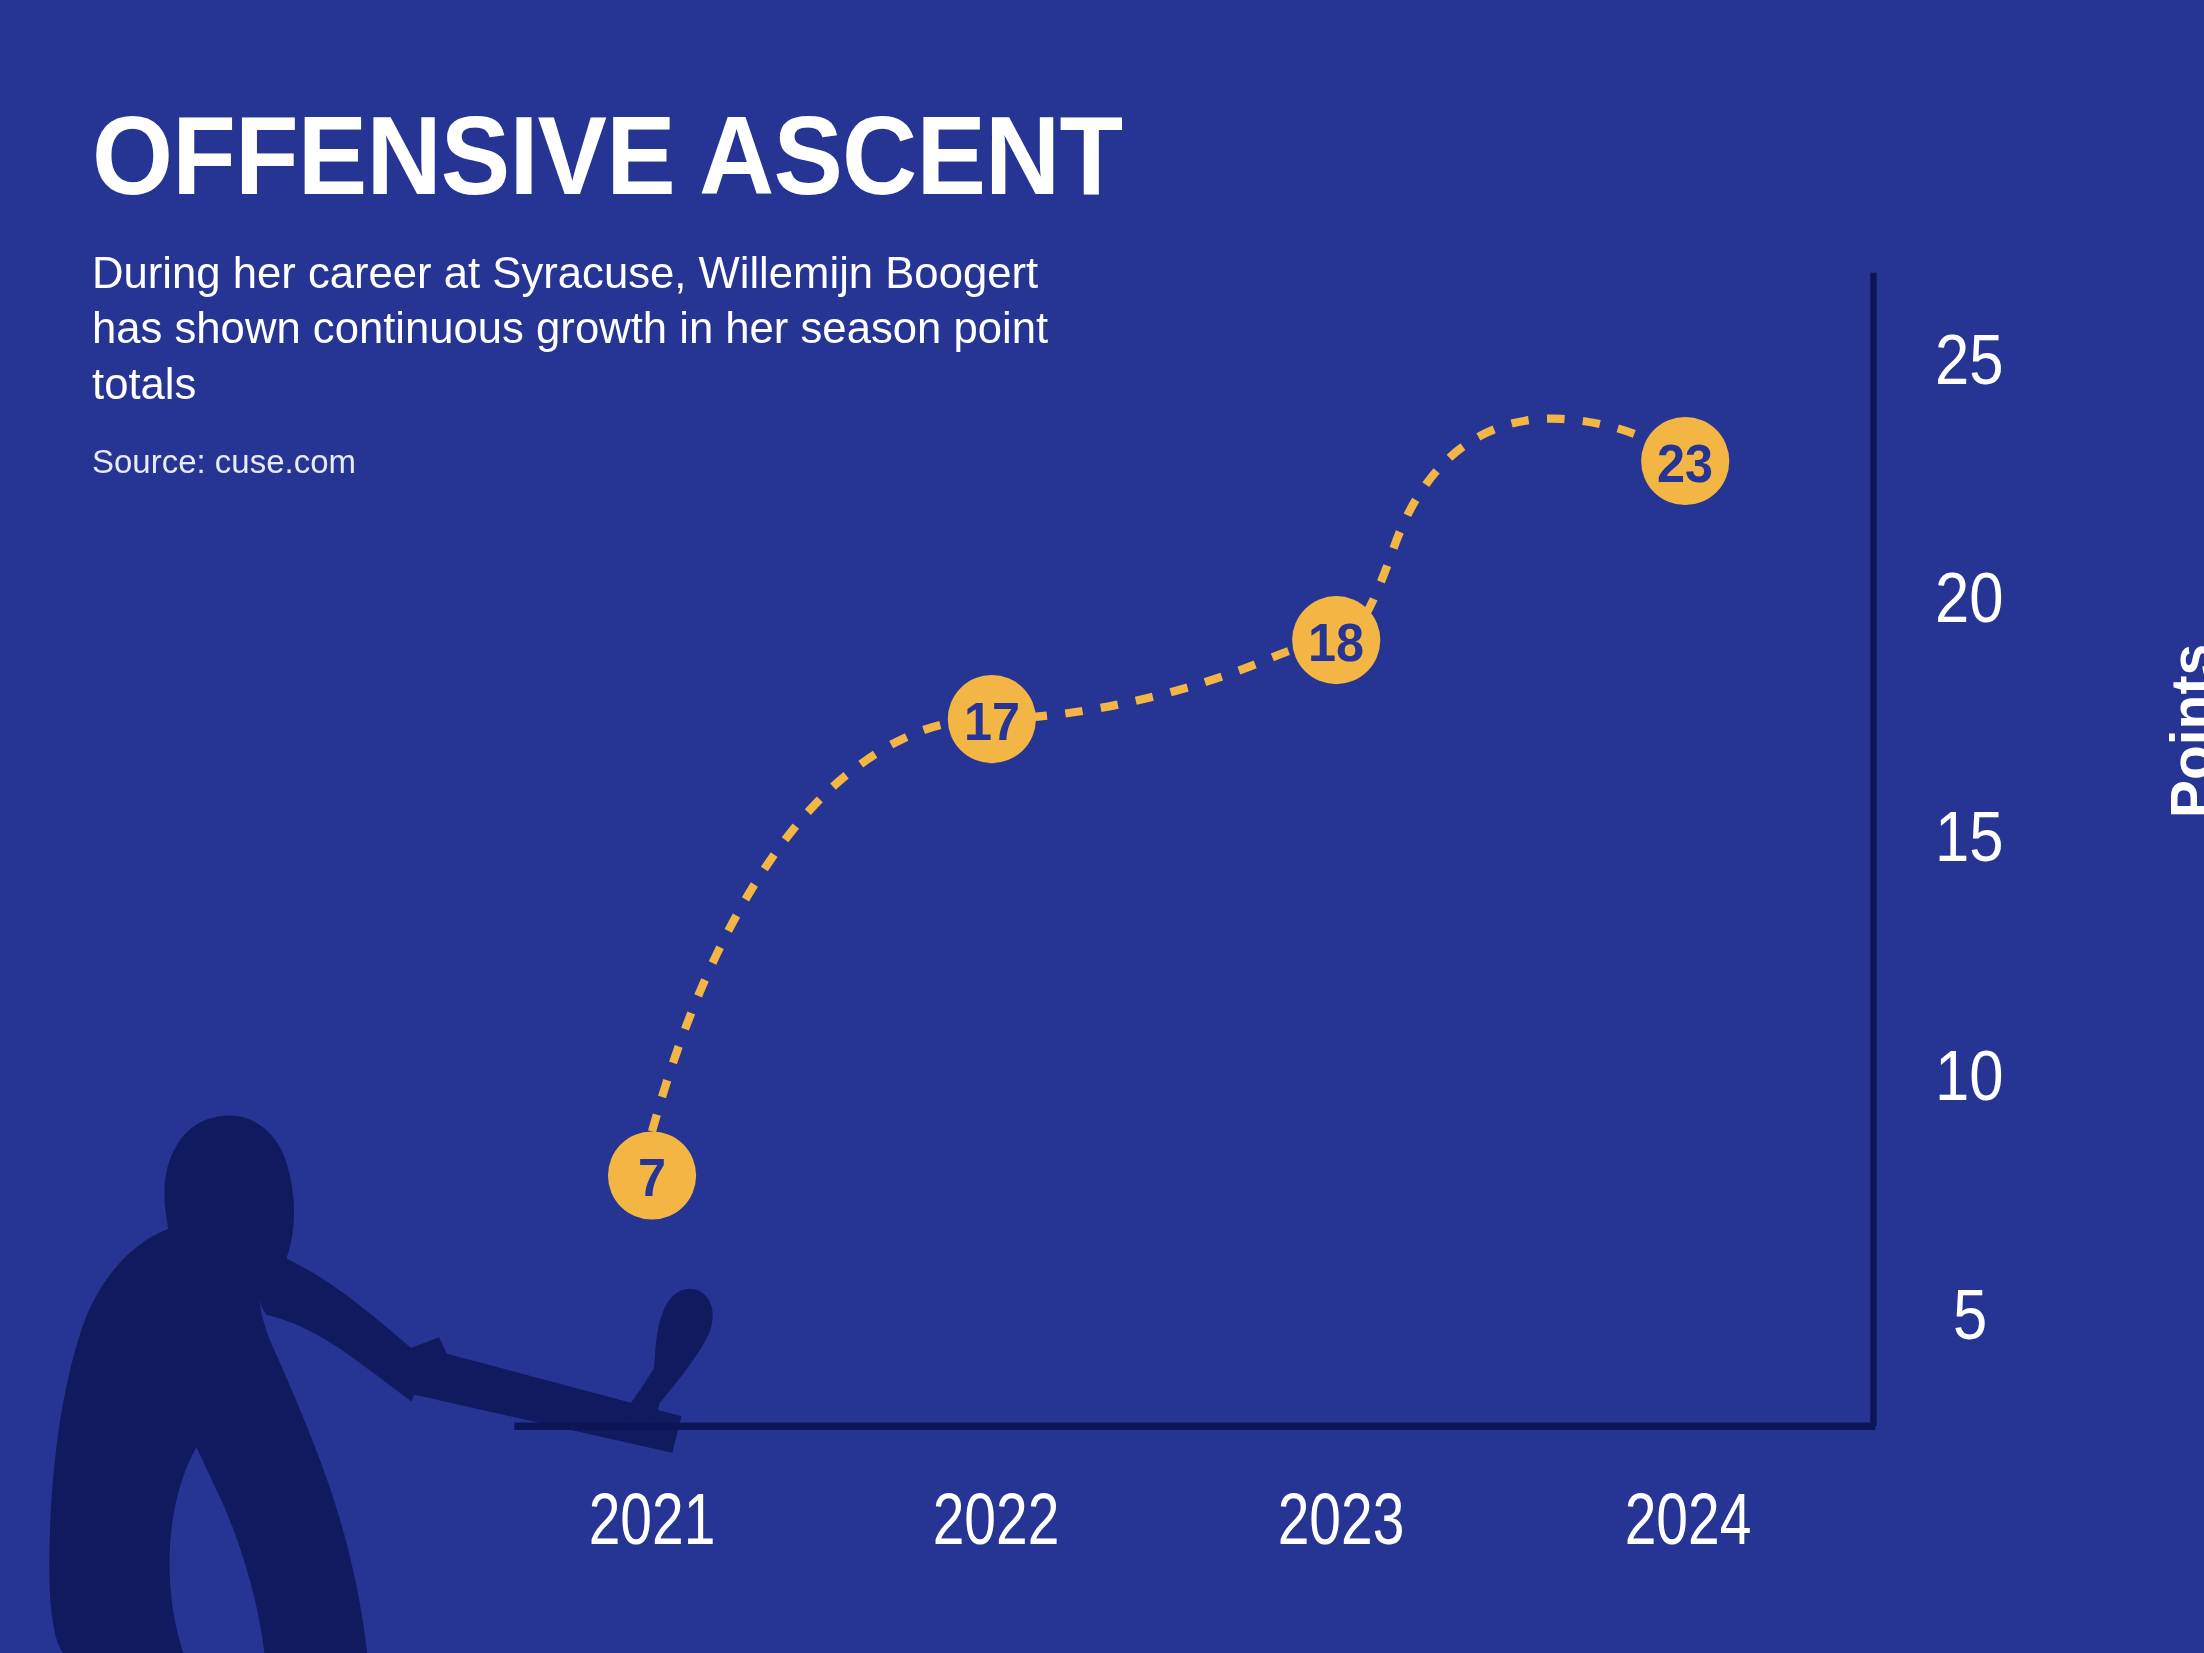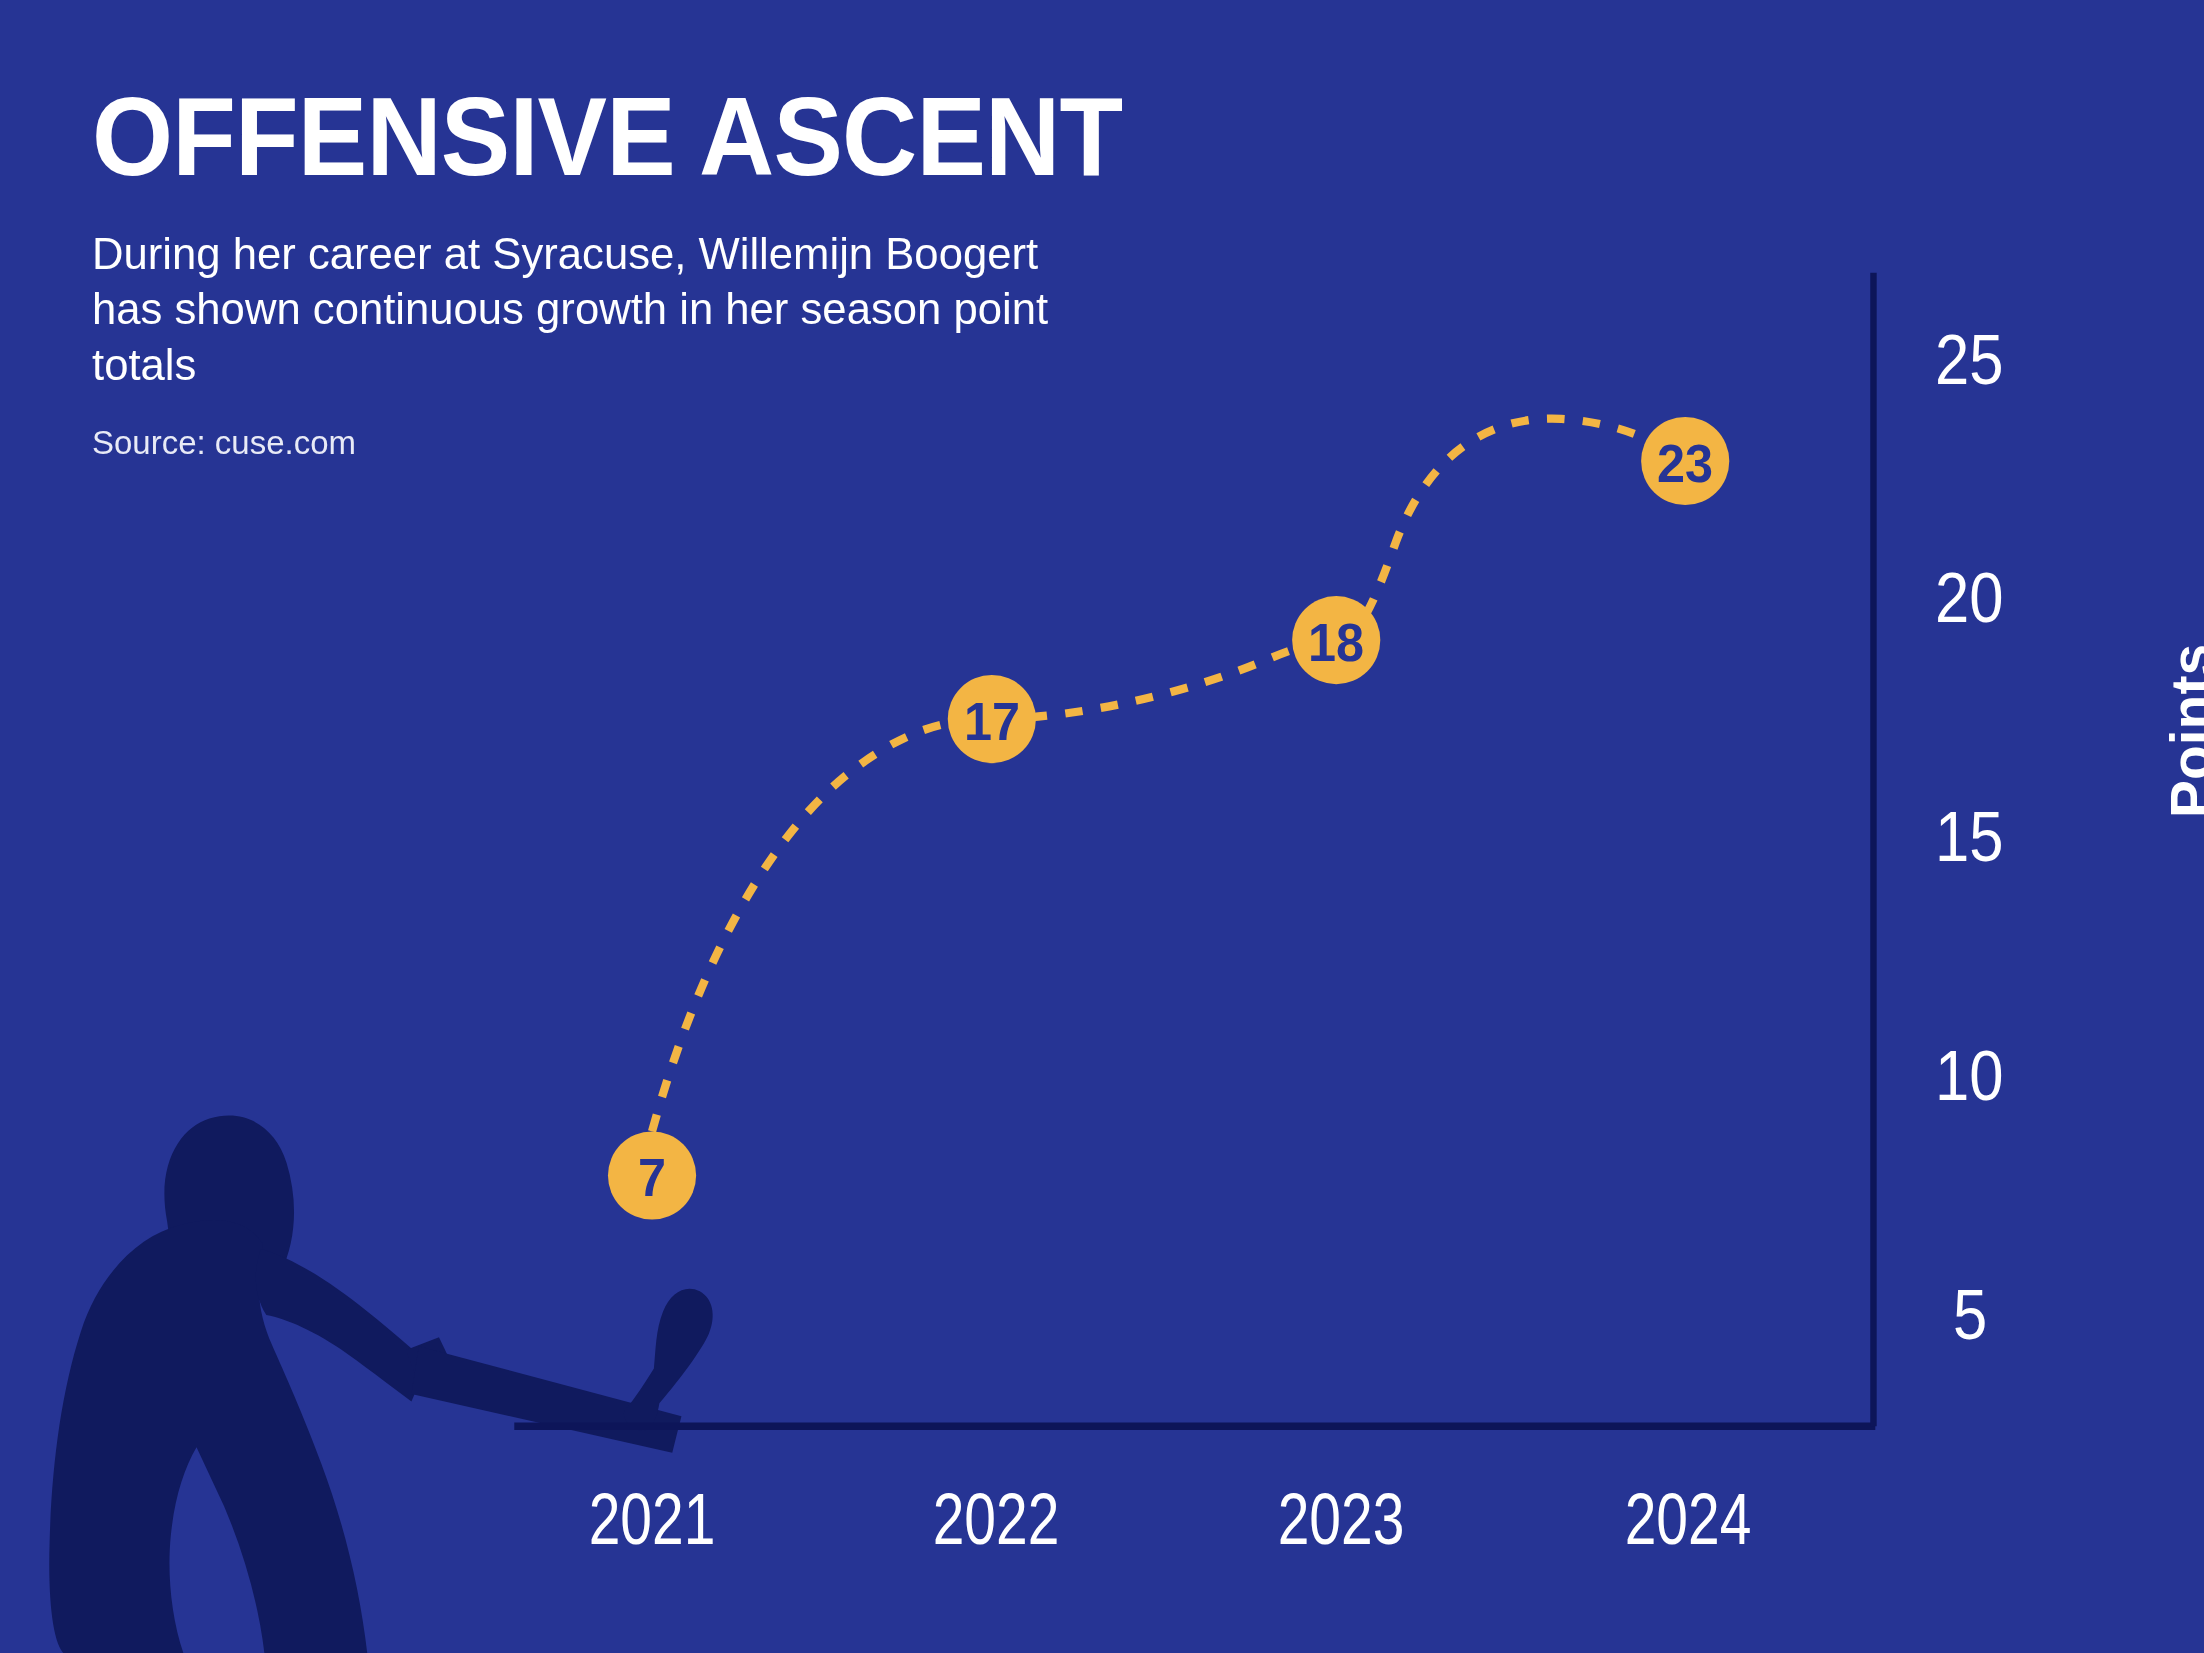--- a/index.html
+++ b/index.html
@@ -9,21 +9,21 @@
     background:#263494;
     font-family:"Liberation Sans", sans-serif;
   }
   #canvas {
     position:relative;
     width:2205px; height:1654px;
     background:#263494;
   }
 
   
-  #header { position:absolute; left:92px; top:81px; width:1561px; }
+  #header { position:absolute; left:92px; top:100px; width:1561px; }
   #title {
     font-family:"Liberation Sans", sans-serif;
     font-weight:900;
     font-size:112px;
     line-height:1.0;
     letter-spacing:-0.9px;
     color:#ffffff;
     transform:scaleX(0.93);
     transform-origin:left center;
     white-space:nowrap;

